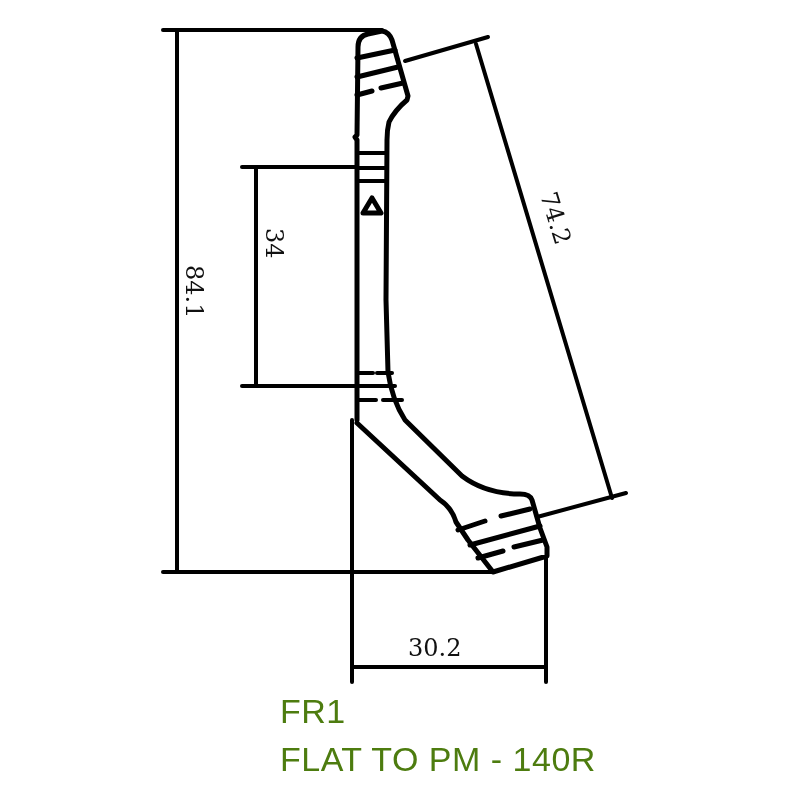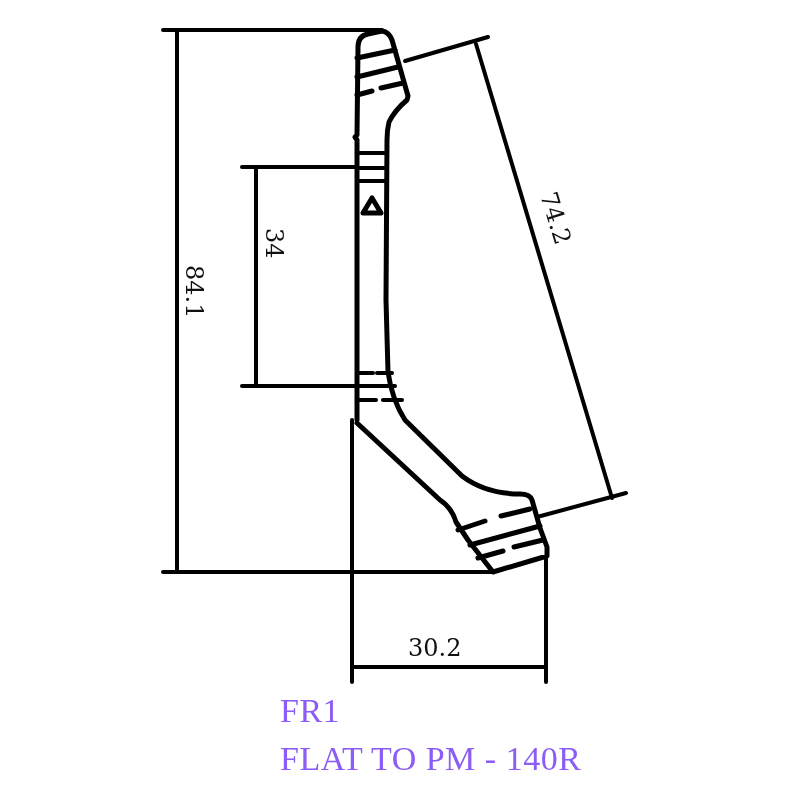--- a/index.html
+++ b/index.html
@@ -21,22 +21,22 @@
       height: 800px;
     }
     .dim-text {
       font-family: "DejaVu Serif", serif;
       font-size: 24px;
       fill: #111111;
     }
     .caption {
       position: absolute;
       left: 280px;
-      font-family: Liberation Serif, serif;
-      color: #8b5cf6;
+      font-family: Liberation Sans, sans-serif;
+      color: #4d7c0f;
       font-size: 34px;
       letter-spacing: 0.5px;
       white-space: nowrap;
     }
     #caption-line1 { top: 692px; }
     #caption-line2 { top: 740px; text-align: center; }
   </style>
 </head>
 <body>
 

